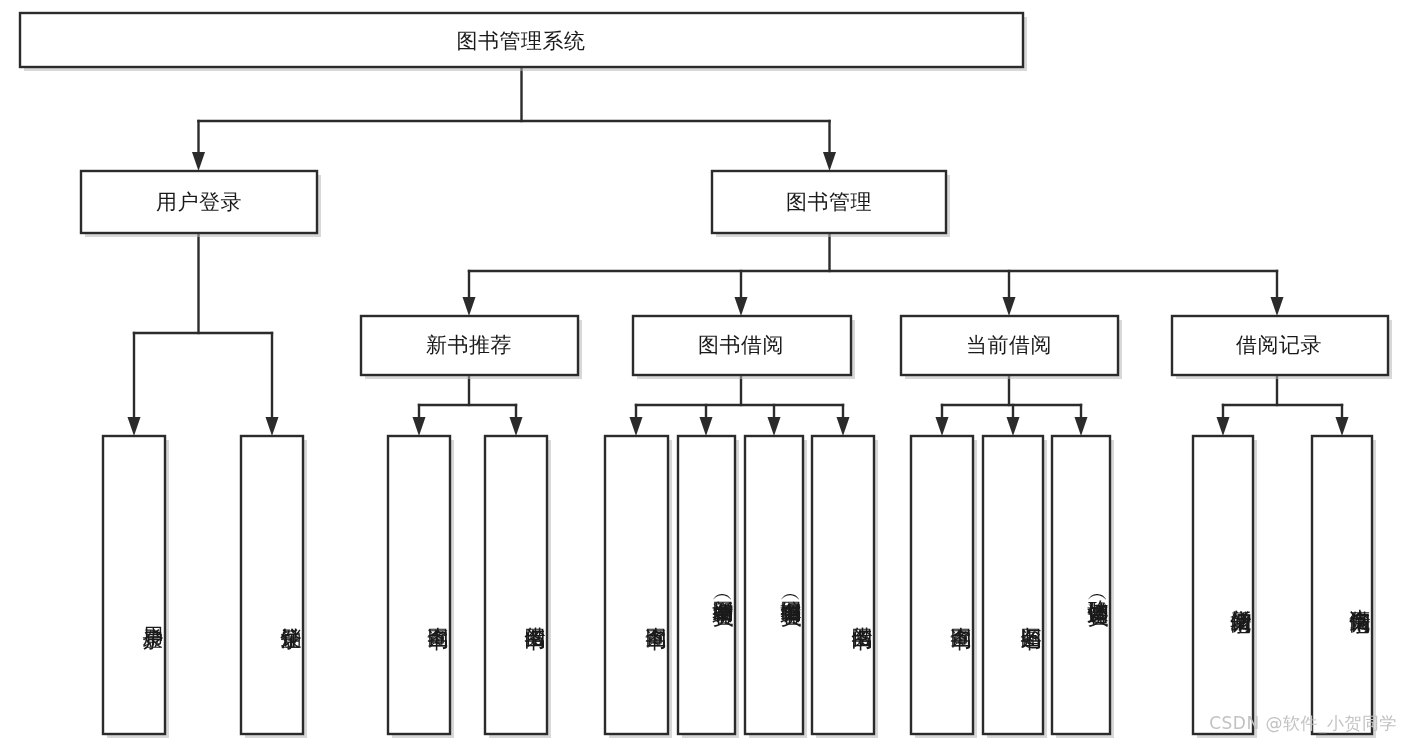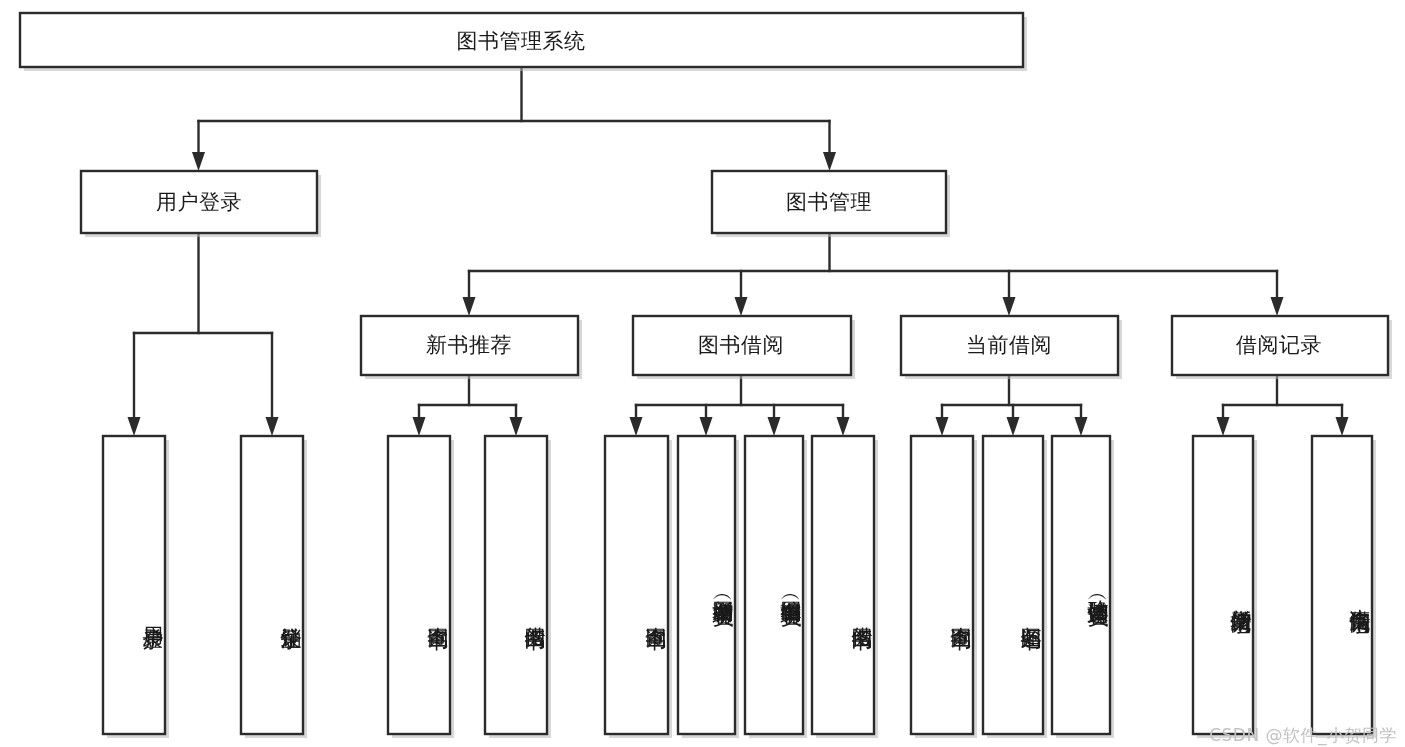--- a/index.html
+++ b/index.html
@@ -67,21 +67,21 @@
     white-space: nowrap;
     text-align: center;
     display: flex;
     align-items: flex-start;
     justify-content: center;
     pointer-events: none;
   }
   .watermark {
     position: absolute;
     right: 8px;
-    bottom: 0;
+    bottom: 12px;
     font-family: "DejaVu Sans", "Liberation Sans", sans-serif;
     font-size: 17px;
     color: #c2c2c2;
     letter-spacing: 0.5px;
     white-space: nowrap;
   }
 </style>
 </head>
 <body>
 

